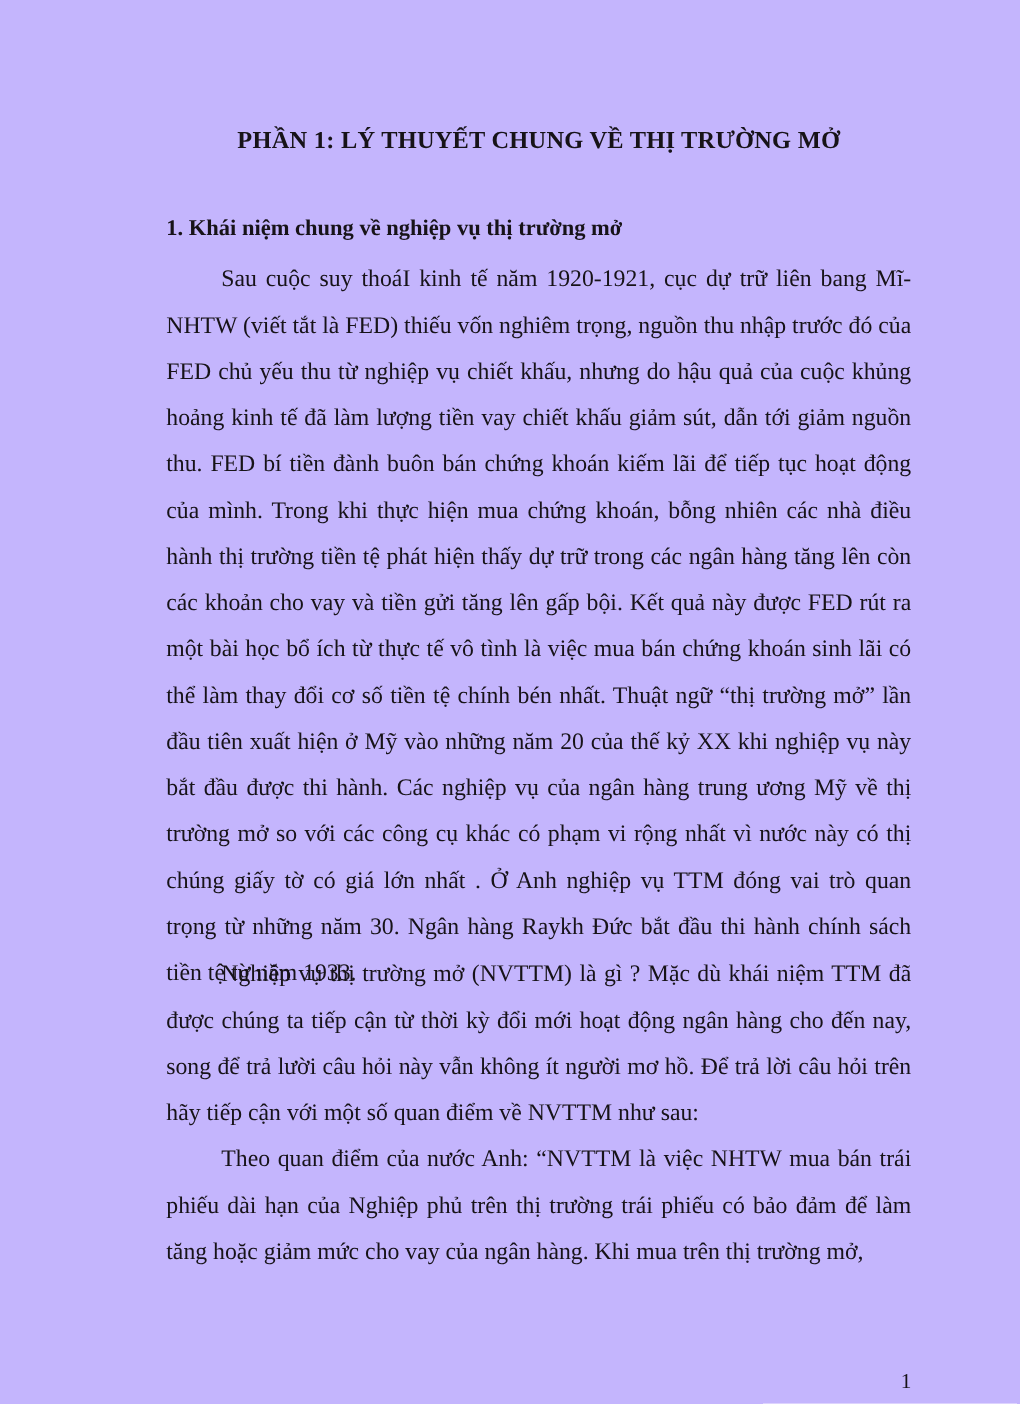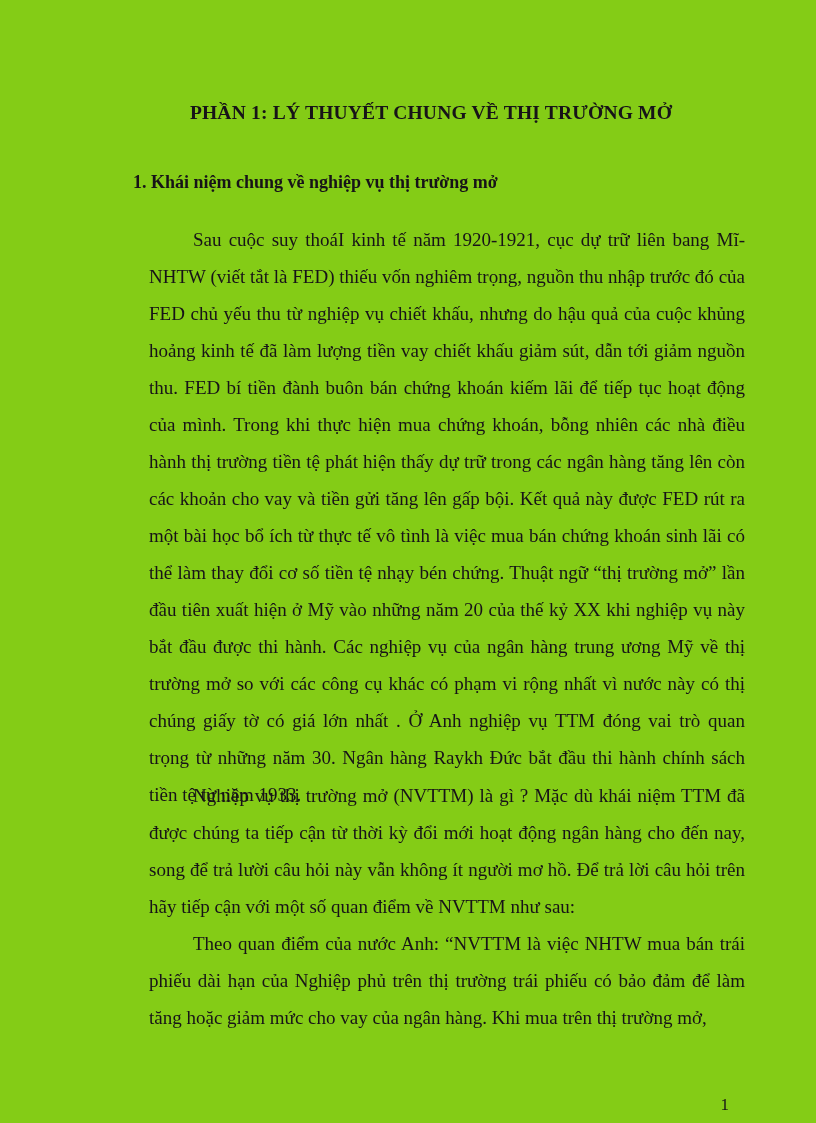--- a/index.html
+++ b/index.html
@@ -4,21 +4,21 @@
 <style>
   html, body {
     margin: 0;
     padding: 0;
     background: #ffffff;
   }
   .page {
     position: relative;
     width: 816px;
     height: 1123px;
-    background: #84cc16;
+    background: #c4b5fd;
     margin: 0 auto;
     overflow: hidden;
     font-family: "Liberation Serif", "DejaVu Serif", serif;
     color: #171318;
   }
   
   .content {
     position: absolute;
     left: 133px;
     top: 0;
@@ -47,21 +47,21 @@
     padding: 0;
     font-weight: bold;
     font-size: 18px;
     line-height: 1.25;
     text-align: left;
   }
   .para {
     position: absolute;
     left: 0;
     width: 596px;
-    margin: 16px;
+    margin: 0;
     padding: 0;
     font-size: 19px;
     line-height: 37px;
     text-align: justify;
     text-justify: inter-word;
     text-indent: 44px;
     -webkit-hyphens: none;
     hyphens: none;
   }
   .para.last-flush > .line:last-child,
@@ -110,21 +110,21 @@
     <p class="para para-1">
         <span class="line first">Sau cuộc suy thoáI kinh tế  năm 1920-1921, cục dự trữ liên bang Mĩ-</span>
         <span class="line">NHTW (viết tắt là FED) thiếu vốn nghiêm trọng, nguồn thu nhập trước đó của</span>
         <span class="line">FED chủ yếu thu từ nghiệp vụ chiết khấu, nhưng do hậu quả của cuộc khủng</span>
         <span class="line">hoảng kinh tế đã làm lượng tiền vay chiết khấu giảm sút, dẫn tới giảm nguồn</span>
         <span class="line">thu. FED bí tiền đành buôn bán chứng khoán kiếm lãi để tiếp tục hoạt động</span>
         <span class="line">của mình. Trong khi thực hiện mua chứng khoán, bỗng nhiên các nhà điều</span>
         <span class="line">hành thị trường tiền tệ phát hiện thấy dự trữ trong các ngân hàng tăng lên còn</span>
         <span class="line">các khoản cho vay và tiền gửi tăng lên gấp bội. Kết quả này được FED rút ra</span>
         <span class="line">một bài học bổ ích từ thực tế vô tình là việc mua bán chứng khoán sinh lãi có</span>
-        <span class="line">thể làm thay đổi cơ số tiền tệ nhạy bén chứng. Thuật ngữ “thị trường mở” lần</span>
+        <span class="line">thể làm thay đổi cơ số tiền tệ chính bén nhất. Thuật ngữ “thị trường mở” lần</span>
         <span class="line">đầu tiên xuất hiện ở Mỹ vào những năm 20 của thế kỷ XX khi nghiệp vụ này</span>
         <span class="line">bắt đầu được thi hành. Các nghiệp vụ của ngân hàng trung ương Mỹ về thị</span>
         <span class="line">trường mở so với các công cụ khác có phạm vi rộng nhất vì nước này  có thị</span>
         <span class="line">chúng giấy tờ có giá  lớn nhất . Ở Anh nghiệp vụ TTM đóng vai trò quan</span>
         <span class="line">trọng từ những năm 30. Ngân hàng Raykh Đức bắt đầu thi hành chính sách</span>
         <span class="line last">tiền tệ từ năm 1933.</span>
       </p>
 
     <p class="para para-2">
         <span class="line first">Nghiệp vụ thị trường mở (NVTTM) là gì ? Mặc dù khái niệm TTM đã</span>

